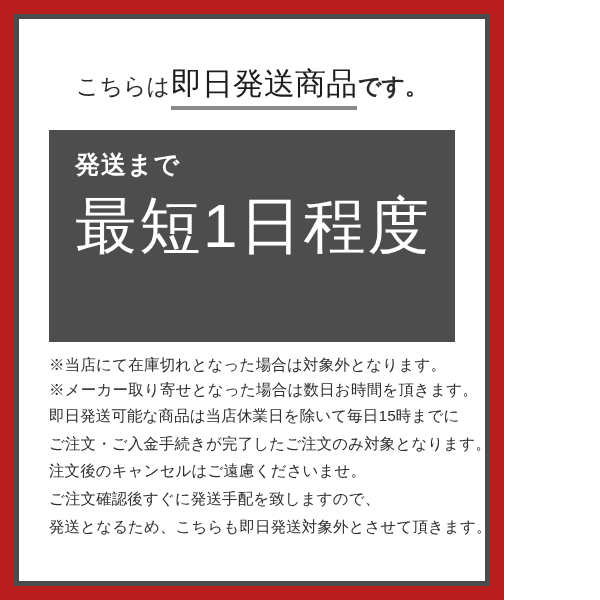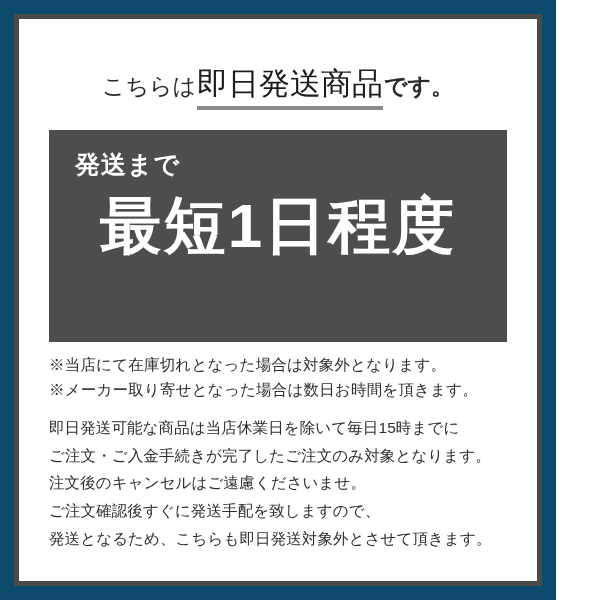--- a/index.html
+++ b/index.html
@@ -8,24 +8,24 @@
   }
   body {
     width: 600px;
     height: 600px;
     background: #ffffff;
     font-family: "Liberation Sans", sans-serif;
     overflow: hidden;
   }
   .banner {
     position: relative;
-    width: 556px;
+    width: 504px;
     height: 600px;
     box-sizing: border-box;
-    background: #0c4a6e;
+    background: #b91c1c;
     padding: 14px;
   }
   .banner-inner {
     position: relative;
     width: 100%;
     height: 100%;
     box-sizing: border-box;
     border: 5px solid #4a4a4a;
     background: #ffffff;
     padding: 28px 30px 18px 30px;
@@ -69,21 +69,21 @@
     position: relative;
   }
   .dark-block .small-label {
     font-size: 25px;
     letter-spacing: 1px;
     font-weight: 700;
     color: #ffffff;
   }
   .dark-block .big-label {
     font-size: 62px;
-    font-weight: 700;
+    font-weight: 400;
     letter-spacing: 2px;
     text-align: center;
     color: #ffffff;
     margin-top: 12px;
     line-height: 1.05;
     white-space: nowrap;
   }
 
   
   .notes {
@@ -92,21 +92,20 @@
   .notes div {
     font-size: 15.5px;
     color: #2e2e2e;
     line-height: 1.62;
     letter-spacing: 0.2px;
     white-space: nowrap;
   }
 
   
   .body-text {
-    margin-top: 12px;
   }
   .body-text div {
     font-size: 15.5px;
     color: #2e2e2e;
     line-height: 1.78;
     letter-spacing: 0.1px;
     white-space: nowrap;
   }
 </style>
 </head>

